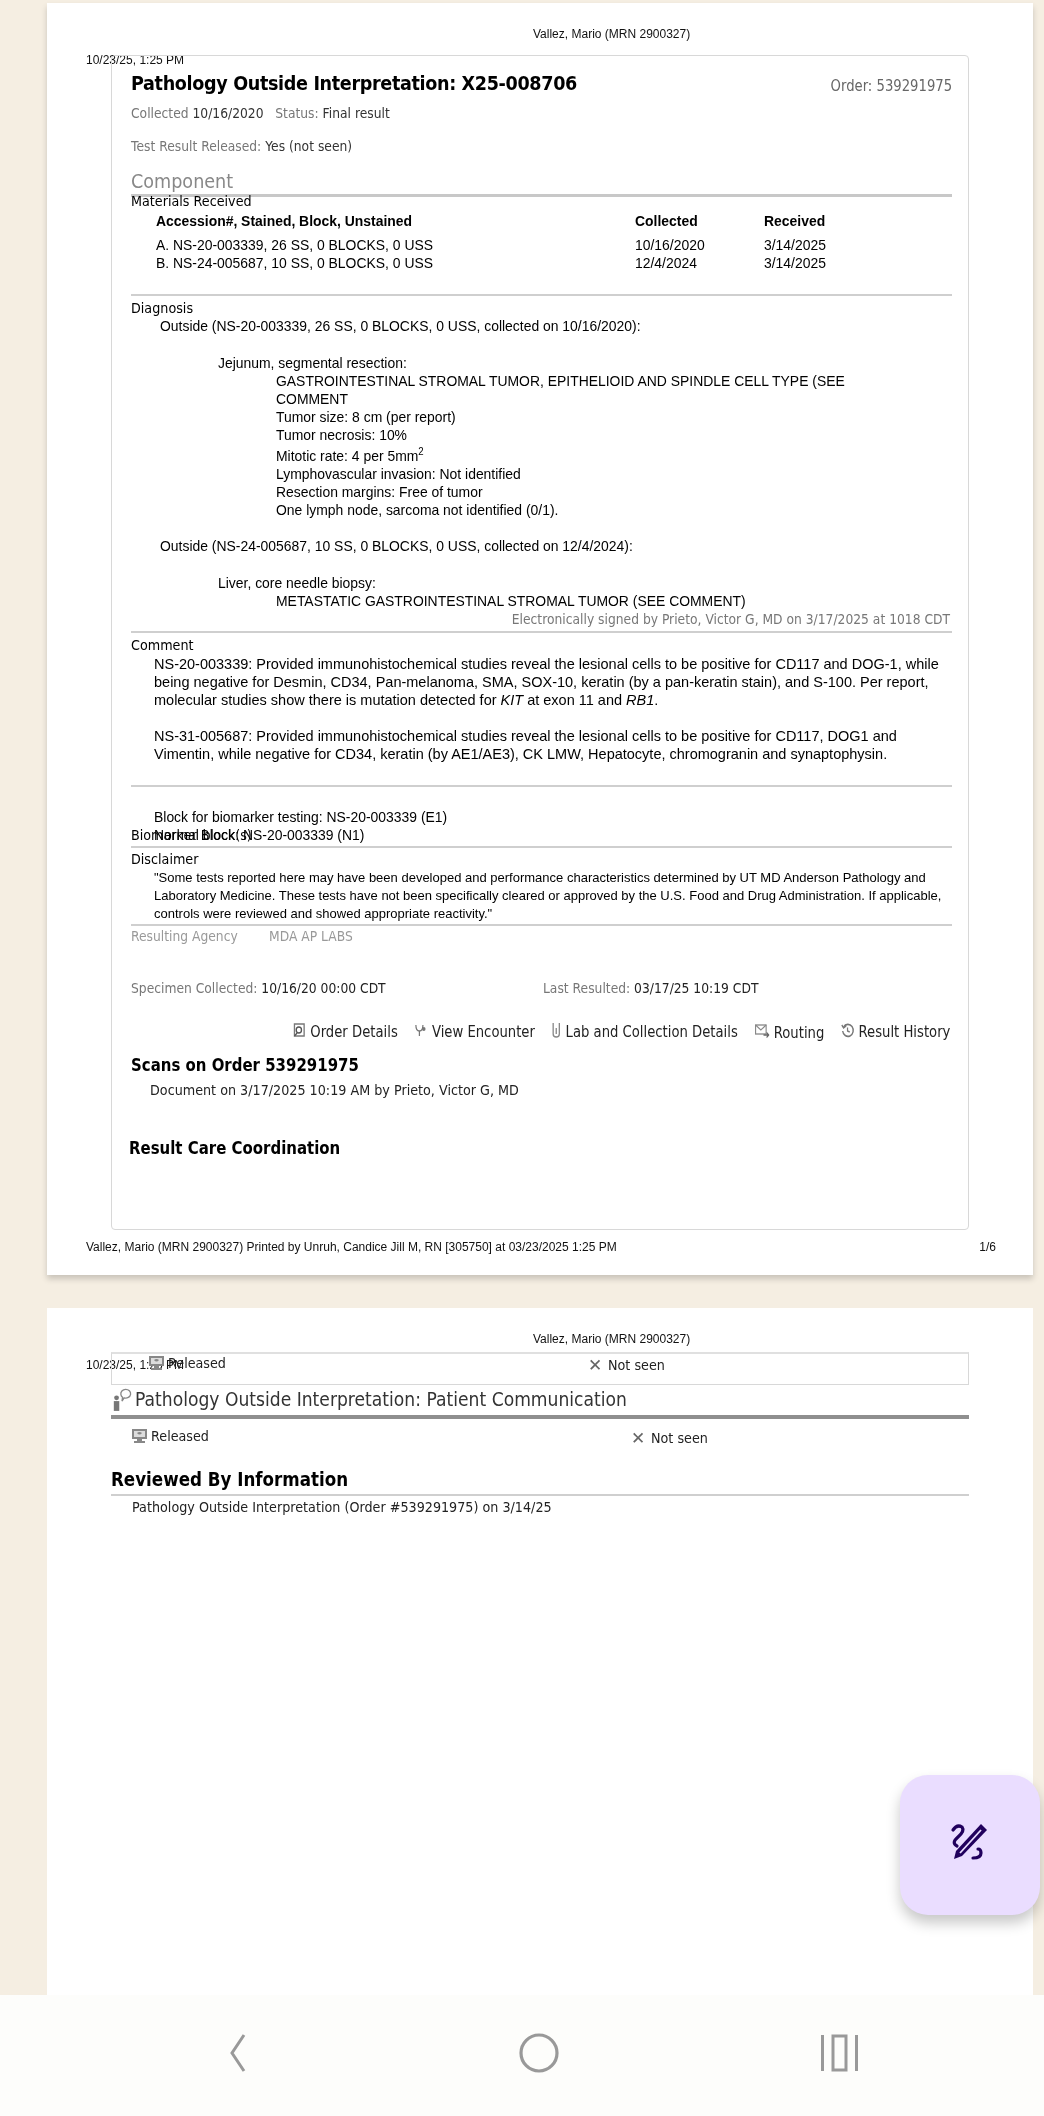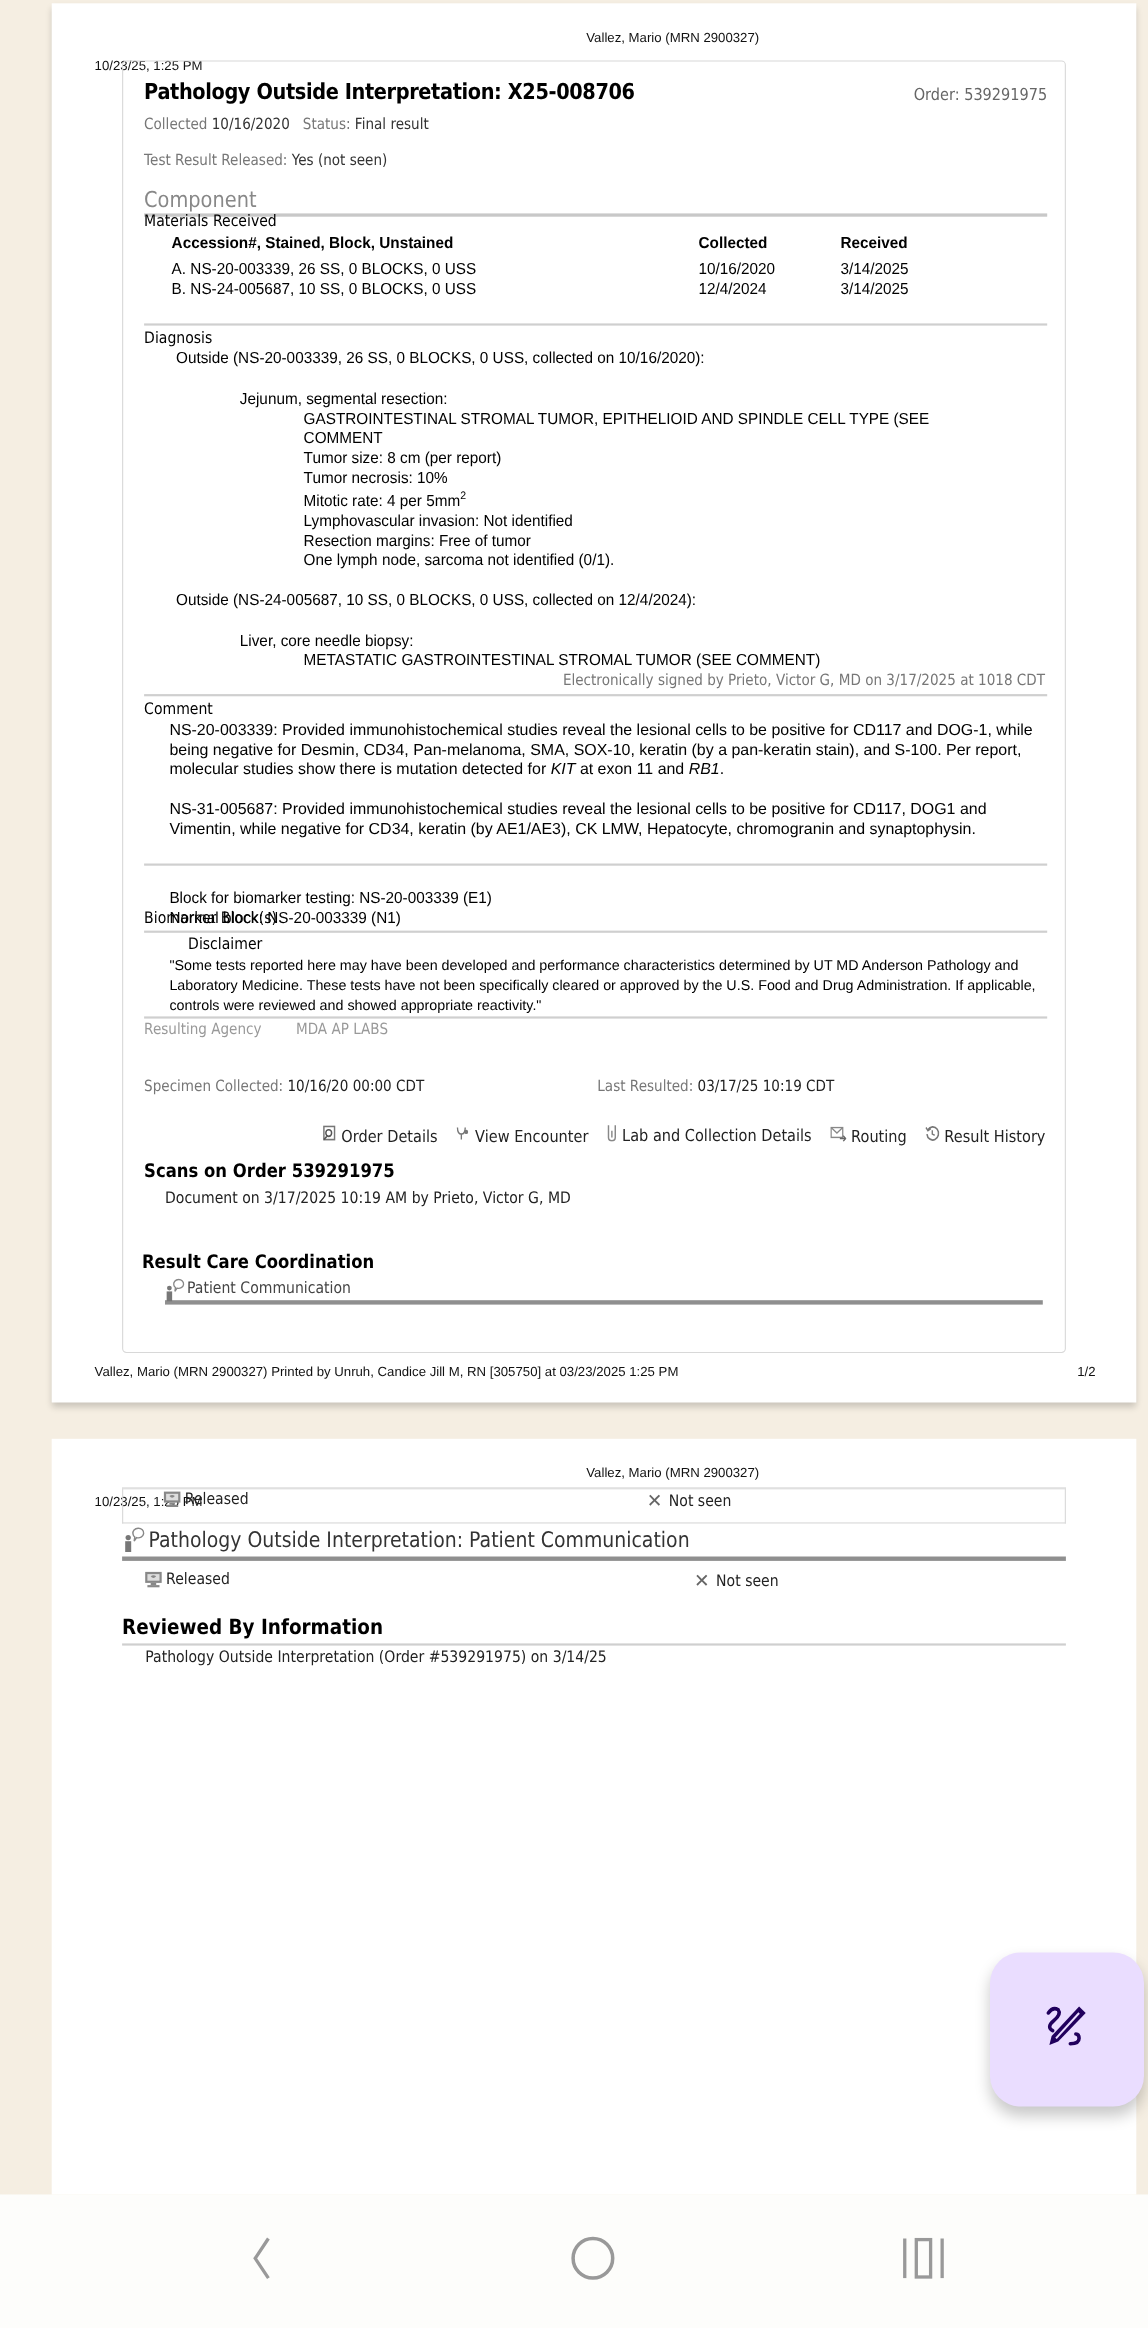--- a/index.html
+++ b/index.html
@@ -128,21 +128,21 @@
     <div class="para" style="top:671px;">NS-31-005687: Provided immunohistochemical studies reveal the lesional cells to be positive for CD117, DOG1 and Vimentin, while negative for CD34, keratin (by AE1/AE3), CK LMW, Hepatocyte, chromogranin and synaptophysin.</div>
     <div class="rule" style="top:729px;"></div>
 
     <div class="section" style="top:734px;margin-top:36px;">
       <span class="sec-label">Biomarker Block(s)</span>
     </div>
     <div class="t" style="left:42px; top:753px;">Block for biomarker testing: NS-20-003339 (E1)</div>
     <div class="t" style="left:42px; top:771px;">Normal block: NS-20-003339 (N1)</div>
     <div class="rule" style="top:790px;"></div>
 
-    <div class="section" style="top:794px;margin-left:40px;">
+    <div class="section" style="top:794px;">
       <span class="sec-label">Disclaimer</span>
     </div>
     <div class="disc" style="top:813px;">"Some tests reported here may have been developed and performance characteristics determined by UT MD Anderson Pathology and Laboratory Medicine. These tests have not been specifically cleared or approved by the U.S. Food and Drug Administration. If applicable, controls were reviewed and showed appropriate reactivity."</div>
     <div class="rule" style="top:868px;"></div>
 
     <div class="agency" style="top:872px;">
       <span>Resulting Agency</span>&nbsp;&nbsp;&nbsp;&nbsp;&nbsp;&nbsp;&nbsp;&nbsp;<span>MDA AP LABS</span>
     </div>
 
     <div class="meta" style="top:924px;">
@@ -203,34 +203,24 @@
             </svg>
       </span>
           <span>Result History</span>
         </span>
     </div>
 
     <div class="h2" style="left:19px; top:999px;">Scans on Order 539291975</div>
     <div class="doc" style="left:38px; top:1026px;">Document on 3/17/2025 10:19 AM by Prieto, Victor G, MD</div>
 
     <div class="h2" style="left:17px; top:1082px;">Result Care Coordination</div>
-    <div class="pc-link">
-      <span class="pc-ico">
-        <svg width="18" height="22" viewBox="0 0 18 22">
-            <circle cx="4" cy="9" r="2.2" fill="#777"></circle>
-            <rect x="1.5" y="12" width="5" height="9" fill="#777"></rect>
-            <path d="M8 6 A4.5 4 0 1 1 11 9 L9 12 L9.5 8.5 A4.5 4 0 0 1 8 6 Z" fill="none" stroke="#888" stroke-width="1.2"></path>
-          </svg>
-      </span>
-      <span class="lbl">Patient Communication</span>
-    </div>
   </div>
 
   <div class="print-ftr left">Vallez, Mario (MRN 2900327) Printed by Unruh, Candice Jill M, RN [305750] at 03/23/2025 1:25 PM</div>
-  <div class="print-ftr right">1/2</div>
+  <div class="print-ftr right">1/6</div>
 </div>
 
 <div class="page page2">
   <div class="print-hdr left" style="top:24px;">10/23/25, 1:25 PM</div>
   <div class="print-hdr center" style="top:24px;">Vallez, Mario (MRN 2900327)</div>
 
   <div class="box2">
     <div class="rel" style="left:36px; top:1px;">
       <span class="monitor">
         <svg width="17" height="16" viewBox="0 0 17 16">

